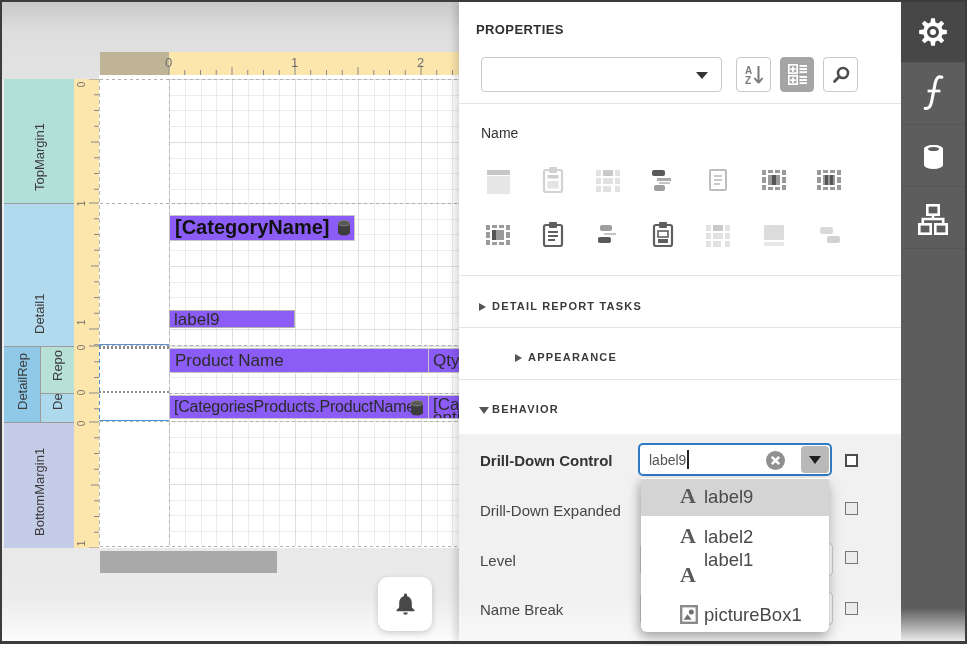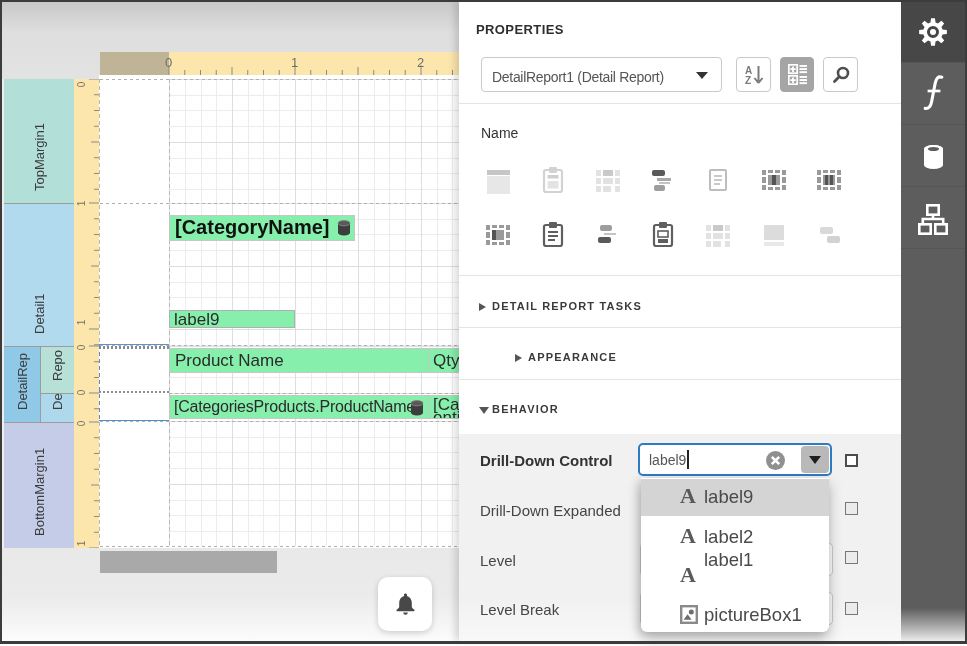--- a/index.html
+++ b/index.html
@@ -29,21 +29,21 @@
 
 #page { left:99px; top:75px; width:360px; height:473px; background:#fff; overflow:hidden; }
 .grid { position:absolute; left:70px; width:290px;
   background-image:
     repeating-linear-gradient(90deg,#dedede 0px,#dedede 1px,transparent 1px,transparent 63px),
     repeating-linear-gradient(180deg,#dedede 0px,#dedede 1px,transparent 1px,transparent 63px),
     repeating-linear-gradient(90deg,#ececec 0px,#ececec 1px,transparent 1px,transparent 15.75px),
     repeating-linear-gradient(180deg,#ececec 0px,#ececec 1px,transparent 1px,transparent 15.75px); }
 .dashH { position:absolute; left:1px; width:359px; height:1px;
   background:repeating-linear-gradient(90deg,#b0b0b0 0 3px,transparent 3px 6px); }
-.ctl { position:absolute; background:#86efac; border:1px solid #c6c6c6; color:#2b2b2b; overflow:hidden; }
+.ctl { position:absolute; background:#8b5cf6; border:1px solid #c6c6c6; color:#2b2b2b; overflow:hidden; }
 
 
 #panel { left:459px; top:2px; width:442px; height:639px; background:#fff;
   box-shadow:-4px 0 7px rgba(0,0,0,0.14); }
 .sep { position:absolute; left:0; width:442px; height:1px; background:#e4e4e4; }
 .sechead { position:absolute; left:20px; font-size:11px; font-weight:bold; color:#3a3a3a; letter-spacing:1.2px; }
 .arr { display:inline-block; width:0; height:0; }
 .arr.r { border-left:7px solid #555; border-top:4.5px solid transparent; border-bottom:4.5px solid transparent; position:relative; top:1px; margin-right:6px; }
 .arr.d { border-top:7px solid #555; border-left:5px solid transparent; border-right:5px solid transparent; position:relative; top:1px; margin-right:3px; }
 .btn { position:absolute; background:#fff; border:1px solid #c9c9c9; border-radius:4px;
@@ -215,21 +215,20 @@
   <svg width="27" height="27" viewBox="0 0 27 27">
       <path fill="#484848" d="M13.5 2.6c0.85 0 1.5 0.6 1.5 1.4v0.9c3 0.9 4.8 3.6 4.8 6.8v4.2c0 0 0.7 1.5 2.3 2.7 0.85 0.6 0.55 1.55-0.5 1.55h-16.2c-1.05 0-1.35-0.95-0.5-1.55 1.6-1.2 2.3-2.7 2.3-2.7v-4.2c0-3.2 1.8-5.9 4.8-6.8v-0.9c0-0.8 0.65-1.4 1.5-1.4z"></path>
       <path fill="#484848" d="M11.2 21.5a2.3 2.3 0 0 0 4.6 0z"></path>
     </svg>
 </div>
 
 <div class="abs" id="panel">
   <div class="abs" style="left:17px;top:20px;font-size:13px;font-weight:bold;color:#2e2e2e;letter-spacing:0.4px;">PROPERTIES</div>
 
   <div class="abs" style="left:22px;top:55px;width:241px;height:35px;border:1px solid #c9c9c9;border-radius:4px;background:#fff;">
-    <div class="abs" style="left:10px;top:11px;font-size:14px;letter-spacing:-0.3px;color:#555;">DetailReport1 (Detail Report)</div>
     <div class="abs" style="right:13px;top:14px;width:0;height:0;border-top:7px solid #333;border-left:6px solid transparent;border-right:6px solid transparent;"></div>
   </div>
 
   <div class="btn" style="left:277px;top:55px;width:35px;height:35px;">
     <svg width="22" height="22" viewBox="0 0 22 22">
       <text x="2" y="10" font-size="10" font-weight="bold" fill="#7a7a7a" font-family="Liberation Sans">A</text>
       <text x="2" y="20" font-size="10" font-weight="bold" fill="#7a7a7a" font-family="Liberation Sans">Z</text>
       <path d="M15.5 2 v15 M15.5 19 l-4-5 M15.5 19 l4-5" stroke="#7a7a7a" stroke-width="2" fill="none"></path>
     </svg>
   </div>
@@ -390,21 +389,21 @@
   <div class="sep" style="top:325px;"></div>
   <div class="sechead" style="top:349px;padding-left:36px;"><span class="arr r"></span>APPEARANCE</div>
   <div class="sep" style="top:377px;"></div>
   <div class="sechead" style="top:401px;"><span class="arr d"></span>BEHAVIOR</div>
 
   <div class="abs" style="left:0;top:432px;width:442px;height:207px;background:linear-gradient(180deg,#f1f1f1 0px,#f1f1f1 165px,#f8f8f8 207px);"></div>
 
   <div class="rowlbl" style="top:450px;font-weight:bold;color:#333;">Drill-Down Control</div>
   <div class="rowlbl" style="top:500px;">Drill-Down Expanded</div>
   <div class="rowlbl" style="top:550px;">Level</div>
-  <div class="rowlbl" style="top:599px;">Level Break</div>
+  <div class="rowlbl" style="top:599px;">Name Break</div>
 
   <div class="abs" style="left:181px;top:541px;width:193px;height:33px;background:#fff;border:1px solid #ccc;border-radius:4px;"></div>
   <div class="abs" style="left:181px;top:590px;width:193px;height:33px;background:#fff;border:1px solid #ccc;border-radius:4px;"></div>
 
   <div class="cbx" style="left:386px;top:452px;background:#fff;border:2px solid #4c4c4c;"></div>
   <div class="cbx" style="left:386px;top:500px;background:#ebebeb;border:1px solid #777;"></div>
   <div class="cbx" style="left:386px;top:549px;background:#ebebeb;border:1px solid #777;"></div>
   <div class="cbx" style="left:386px;top:600px;background:#ebebeb;border:1px solid #777;"></div>
 
   <div class="abs" style="left:179px;top:441px;width:194px;height:33px;background:#fff;border:2px solid #2e7bc4;border-radius:5px;">

